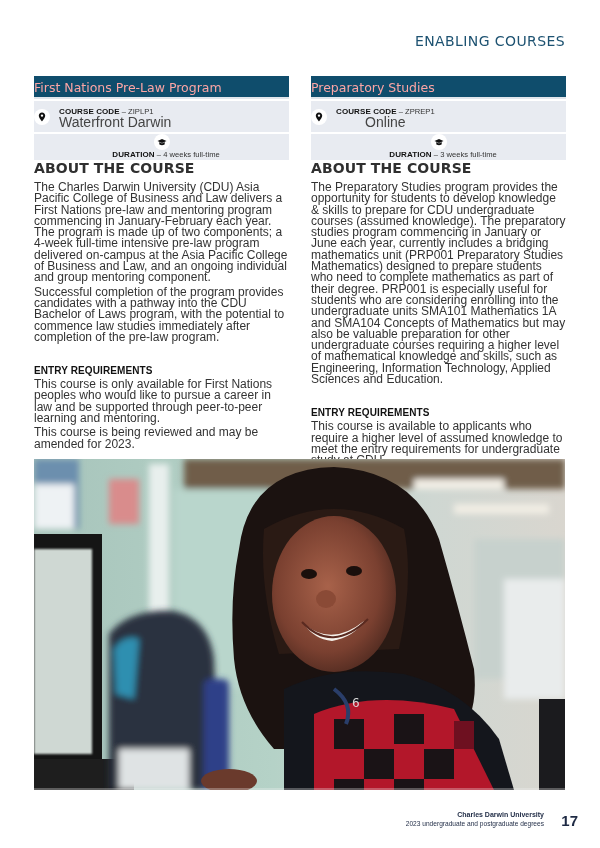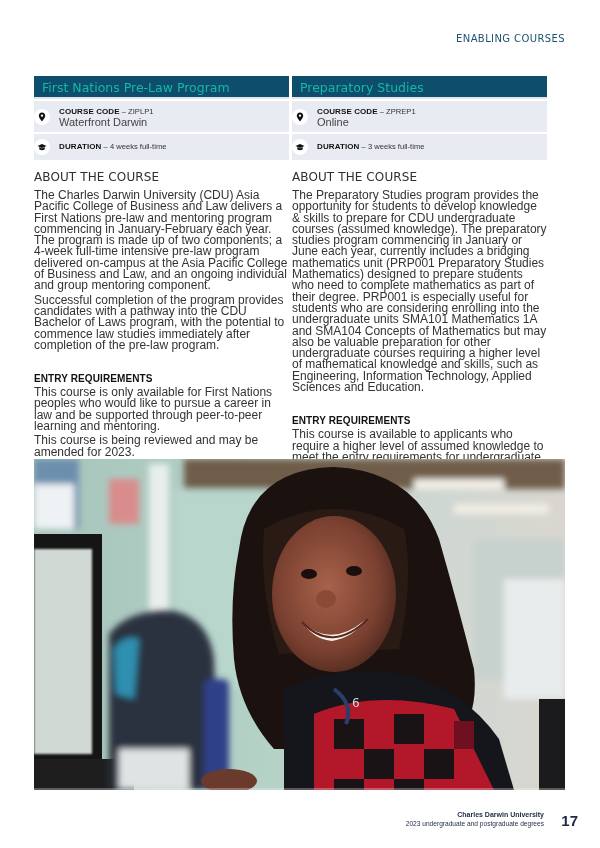--- a/index.html
+++ b/index.html
@@ -1,54 +1,54 @@
 <!DOCTYPE html>
 <html><head>
 <meta charset="utf-8">
 <style>
   * { box-sizing: border-box; margin: 0; padding: 0; }
   html, body { width: 600px; height: 848px; background: #ffffff; overflow: hidden; }
   body { position: relative; font-family: "Liberation Sans", "DejaVu Sans", sans-serif; color: #2b2b2b; }
 
   .section-label {
     position: absolute; top: 33px; right: 35px;
-    font-size: 10px; letter-spacing: 0.4px; color: #1d5271;
+    font-size: 14px; letter-spacing: 0.4px; color: #1d5271;
     font-family: "DejaVu Sans", sans-serif; font-weight: normal; text-align: right;
   }
 
   .col { position: absolute; top: 76px; width: 255px; }
   .col.left { left: 34px; }
-  .col.right { left: 292px; }
+  .col.right { left: 311px; }
 
   .card-title {
-    background: #0f4d6c; color: #14b8a6;
+    background: #0f4d6c; color: #fca5a5;
     height: 23px; line-height: 24px;
-    font-size: 12.5px; padding-left: 8px;
+    font-size: 12.5px; padding-left: 0;
     font-family: "DejaVu Sans", sans-serif;
     border-bottom: 2px solid #e1e6ec;
   }
   .info-row {
     background: #e8ebf1; display: flex; align-items: center;
     margin-top: 2px; 
   }
   .info-row.tall { height: 31px; }
-  .info-row.short { height: 26px; }
+  .info-row.short { height: 26px; flex-direction: column; }
   .icon-circle {
     width: 16px; height: 16px; border-radius: 50%;
     background: #ffffff; display: flex; align-items: center; justify-content: center;
     flex: 0 0 16px;
   }
   .icon-circle svg { width: 10px; height: 10px; }
   .info-text { margin-left: 9px; font-size: 7.6px; line-height: 10px; color: #333; }
   .info-text b { font-weight: bold; color: #111; font-size: 8px; letter-spacing: 0.1px; }
-  .info-text .sub { display: block; font-size: 11px; color: #444; }
+  .info-text .sub { display: block; font-size: 14px; color: #444; text-align: center; }
 
   .about-head {
-    margin-top: 10px; font-size: 12px; color: #2f2f2f; letter-spacing: 0.1px;
-    font-family: "DejaVu Sans", sans-serif; font-weight: normal;
+    font-size: 14px; color: #2f2f2f; letter-spacing: 0.1px;
+    font-family: "DejaVu Sans", sans-serif; font-weight: bold;
   }
   .para { font-size: 12px; line-height: 11.3px; color: #333; margin-top: 6px; }
   .para + .para { margin-top: 3px; }
   .req-head { font-size: 10px; font-weight: bold; color: #111; margin-top: 22px; letter-spacing: 0.1px; }
   .req-head + .para { margin-top: 3px; }
 
   .photo {
     position: absolute; left: 34px; top: 459px; width: 531px; height: 331px;
     overflow: hidden; background: #9fb8b0;
   }

